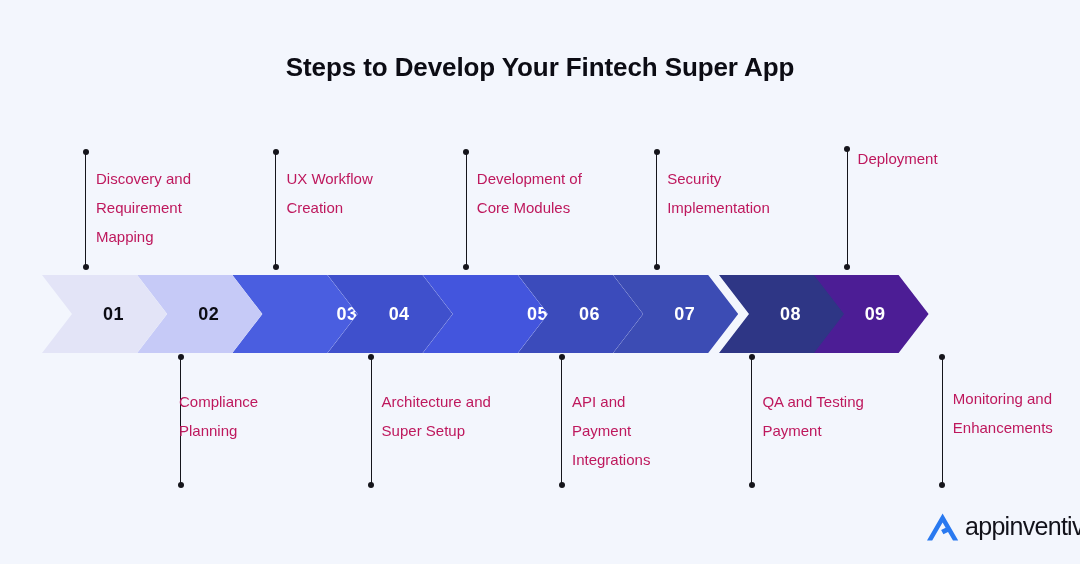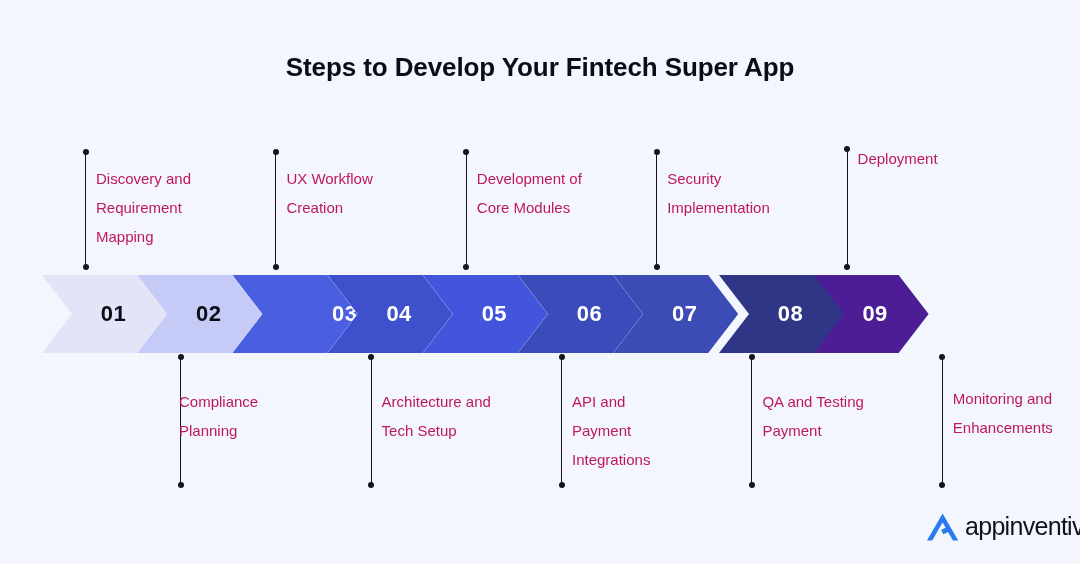--- a/index.html
+++ b/index.html
@@ -53,21 +53,21 @@
     -webkit-clip-path: polygon(0 0, calc(100% - 30px) 0, 100% 50%, calc(100% - 30px) 100%, 0 100%, 30px 50%);
     clip-path: polygon(0 0, calc(100% - 30px) 0, 100% 50%, calc(100% - 30px) 100%, 0 100%, 30px 50%);
   }
 
   .chevron-num {
     position: absolute;
     left: 0;
     width: 100%;
     padding-left: 18px;
     text-align: center;
-    font-size: 22px;
+    font-size: 18px;
     font-weight: bold;
     letter-spacing: 0.4px;
   }
 
   
   .connector {
     position: absolute;
     width: 1px;
     background: #15151c;
   }
@@ -163,21 +163,21 @@
 
   <div id="labels-layer">
       <div class="step-label" style="left: 96px; top: 164px;">Discovery and
 Requirement
 Mapping</div>
       <div class="step-label" style="left: 179px; top: 387px;">Compliance
 Planning</div>
       <div class="step-label" style="left: 286.4px; top: 164px;">UX Workflow
 Creation</div>
       <div class="step-label" style="left: 381.6px; top: 387px;">Architecture and
-Tech Setup</div>
+Super Setup</div>
       <div class="step-label" style="left: 476.8px; top: 164px;">Development of
 Core Modules</div>
       <div class="step-label" style="left: 572px; top: 387px;">API and
 Payment
 Integrations</div>
       <div class="step-label" style="left: 667.2px; top: 164px;">Security
 Implementation</div>
       <div class="step-label" style="left: 762.4px; top: 387px;">QA and Testing
 Payment</div>
       <div class="step-label" style="left: 857.6px; top: 144px;">Deployment</div>
@@ -192,21 +192,21 @@
       <div class="chevron" style="left: 95.2px; width: 125px; z-index: 19; background: rgb(198, 202, 247);">
         <span class="chevron-num" style="color: rgb(12, 12, 20);">02</span>
       </div>
       <div class="chevron" style="left: 190.4px; width: 125px; z-index: 18; background: rgb(74, 94, 224);">
         <span class="chevron-num" style="color: rgb(255, 255, 255); text-align: right;">03</span>
       </div>
       <div class="chevron" style="left: 285.6px; width: 125px; z-index: 17; background: rgb(63, 80, 204);">
         <span class="chevron-num" style="color: rgb(255, 255, 255);">04</span>
       </div>
       <div class="chevron" style="left: 380.8px; width: 125px; z-index: 16; background: rgb(67, 85, 221);">
-        <span class="chevron-num" style="color: rgb(255, 255, 255);">05</span>
+        <span class="chevron-num" style="color: rgb(255, 255, 255); text-align: right;">05</span>
       </div>
       <div class="chevron" style="left: 476px; width: 125px; z-index: 15; background: rgb(59, 75, 187);">
         <span class="chevron-num" style="color: rgb(255, 255, 255);">06</span>
       </div>
       <div class="chevron" style="left: 571.2px; width: 125px; z-index: 14; background: rgb(60, 76, 180);">
         <span class="chevron-num" style="color: rgb(255, 255, 255);">07</span>
       </div>
       <div class="chevron" style="left: 677px; width: 125px; z-index: 13; background: rgb(46, 54, 133);">
         <span class="chevron-num" style="color: rgb(255, 255, 255);">08</span>
       </div>

